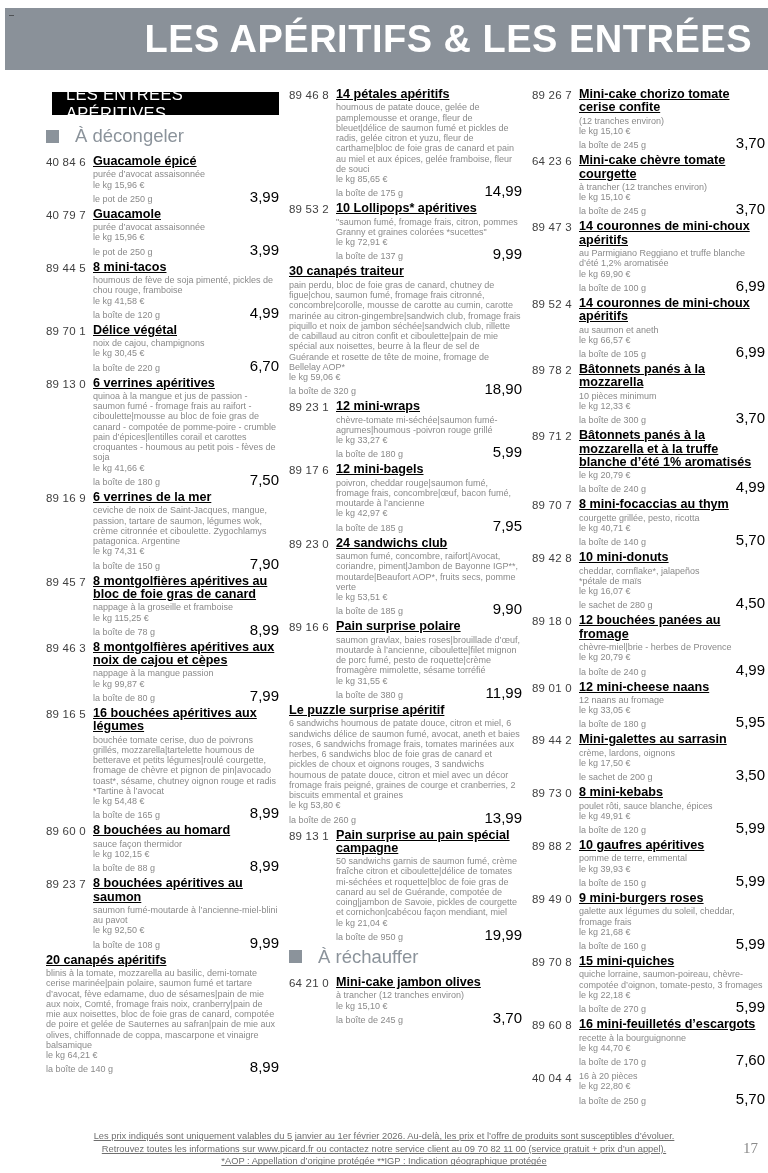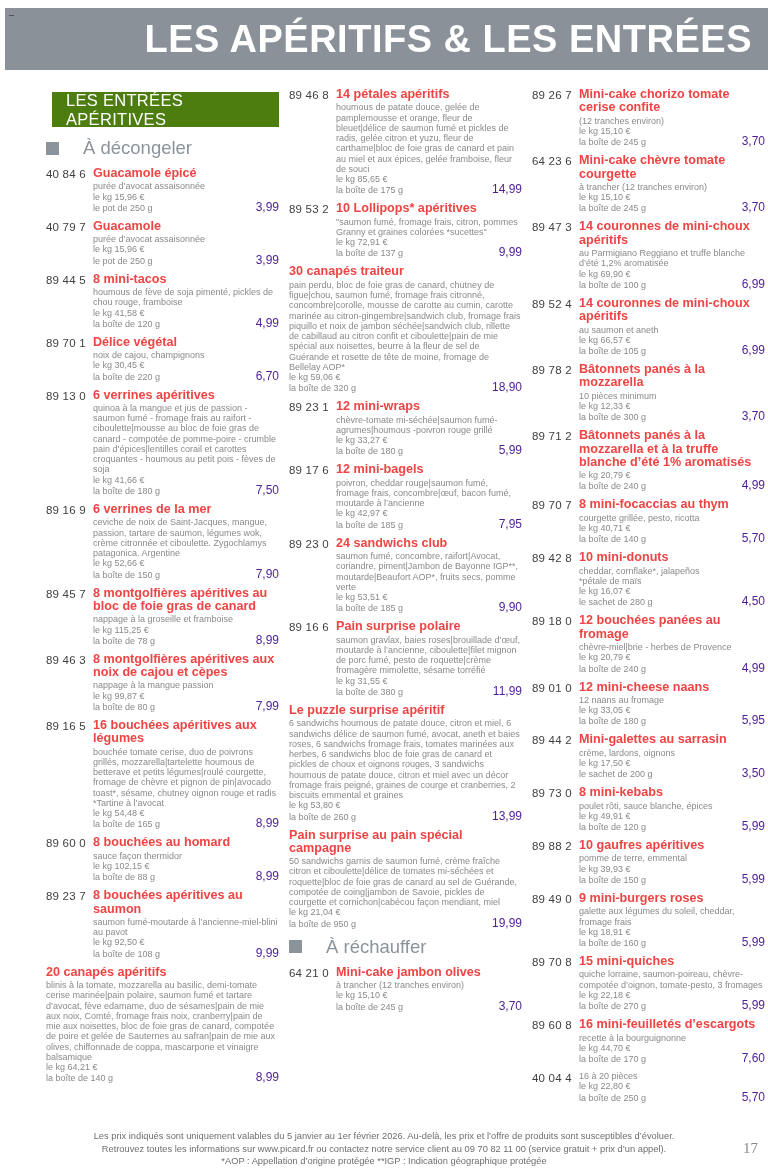--- a/index.html
+++ b/index.html
@@ -21,49 +21,49 @@
     color: #fff; font-size: 38px; font-weight: bold; letter-spacing: .5px;
     white-space: nowrap;
   }
   .corner-mark { position: absolute; left: 4px; top: 2px; font-size: 9px; color: #2e2e2e; }
   .content {
     position: absolute; top: 88px; left: 46px; right: 3px; bottom: 42px;
     display: flex; gap: 10px;
   }
   .col { flex: 1; min-width: 0; overflow: hidden; }
   .badge {
-    background: #4d7c0f; color: #fff; font-size: 16.5px;
-    height: 35px; display: flex; align-items: center;
+    background: #000000; color: #fff; font-size: 16.5px;
+    height: 23px; display: flex; align-items: center;
     padding-left: 14px; margin: 4px 0 10px 6px; width: 228px; max-width: 100%;
     letter-spacing: .3px;
   }
   .sec {
-    display: flex; align-items: center; gap: 24px;
+    display: flex; align-items: center; gap: 16px;
     color: #8b939b; font-size: 18.5px; margin: 3px 0 8px 0;
   }
   .sec .sq { width: 13px; height: 13px; background: #8b939b; flex: none; }
   .prod { display: flex; margin-bottom: 3px; }
   .code {
     flex: none; width: 47px; font-size: 11.5px; color: #3f3f3f;
     padding-top: 1px; letter-spacing: .2px; white-space: nowrap;
   }
   .pbody { flex: 1; min-width: 0; }
-  .ptitle { font-size: 12.6px; line-height: 1.06; font-weight: 700; color: #ef4444; margin-bottom: 1px; }
+  .ptitle { font-size: 12.6px; line-height: 1.06; font-weight: 700; color: #000000; margin-bottom: 1px; text-decoration: underline; }
   .pdesc, .punit { font-size: 9px; line-height: 1.14; color: #8a8a8a; }
   .prow { display: flex; align-items: baseline; height: 15px; }
   .ppack { font-size: 9px; color: #8a8a8a; white-space: nowrap; }
   .dots { flex: 1; overflow: hidden; white-space: nowrap; align-self: flex-end; height: 10px; min-width: 8px; }
   .dots::after {
     content: "....................................................................";
     font-size: 9px; color: #9a9a9a; letter-spacing: 1.5px;
   }
-  .pprice { font-size: 12px; line-height: .95; color: #4c1d95; margin-left: 3px; white-space: nowrap; }
+  .pprice { font-size: 15px; line-height: .95; color: #000000; margin-left: 3px; white-space: nowrap; }
   .footer {
     position: absolute; left: 0; right: 0; bottom: 5px;
-    text-align: center; font-size: 9.3px; line-height: 1.35; color: #6e6e6e;
+    text-align: center; font-size: 9.3px; line-height: 1.35; color: #6e6e6e; text-decoration: underline;
   }
   .page-num {
     position: absolute; right: 10px; bottom: 16px;
     font-size: 15px; color: #8a8a8a; font-family: Liberation Serif, serif;
   }
 </style>
 </head>
 <body>
 
 <div class="banner">
@@ -141,21 +141,21 @@
             <span class="dots"></span>
             <span class="pprice">7,50</span>
           </div>
         </div>
       </div>
       <div class="prod">
         <div class="code">89 16 9</div>
         <div class="pbody">
           <div class="ptitle">6 verrines de la mer</div>
           <div class="pdesc">ceviche de noix de Saint-Jacques, mangue, passion, tartare de saumon, légumes wok, crème citronnée et ciboulette. Zygochlamys patagonica. Argentine</div>
-          <div class="punit">le kg 52,66 €</div>
+          <div class="punit">le kg 74,31 €</div>
           <div class="prow">
             <span class="ppack">la boîte de 150 g</span>
             <span class="dots"></span>
             <span class="pprice">7,90</span>
           </div>
         </div>
       </div>
       <div class="prod">
         <div class="code">89 45 7</div>
         <div class="pbody">
@@ -331,20 +331,21 @@
           <div class="pdesc">6 sandwichs houmous de patate douce, citron et miel, 6 sandwichs délice de saumon fumé, avocat, aneth et baies roses, 6 sandwichs fromage frais, tomates marinées aux herbes, 6 sandwichs bloc de foie gras de canard et pickles de choux et oignons rouges, 3 sandwichs houmous de patate douce, citron et miel avec un décor fromage frais peigné, graines de courge et cranberries, 2 biscuits emmental et graines</div>
           <div class="punit">le kg 53,80 €</div>
           <div class="prow">
             <span class="ppack">la boîte de 260 g</span>
             <span class="dots"></span>
             <span class="pprice">13,99</span>
           </div>
         </div>
       </div>
       <div class="prod">
+        <div class="code">89 13 1</div>
         <div class="pbody">
           <div class="ptitle">Pain surprise au pain spécial campagne</div>
           <div class="pdesc">50 sandwichs garnis de saumon fumé, crème fraîche citron et ciboulette|délice de tomates mi-séchées et roquette|bloc de foie gras de canard au sel de Guérande, compotée de coing|jambon de Savoie, pickles de courgette et cornichon|cabécou façon mendiant, miel</div>
           <div class="punit">le kg 21,04 €</div>
           <div class="prow">
             <span class="ppack">la boîte de 950 g</span>
             <span class="dots"></span>
             <span class="pprice">19,99</span>
           </div>
         </div>
@@ -535,21 +536,21 @@
             <span class="dots"></span>
             <span class="pprice">5,99</span>
           </div>
         </div>
       </div>
       <div class="prod">
         <div class="code">89 49 0</div>
         <div class="pbody">
           <div class="ptitle">9 mini-burgers roses</div>
           <div class="pdesc">galette aux légumes du soleil, cheddar, fromage frais</div>
-          <div class="punit">le kg 18,91 €</div>
+          <div class="punit">le kg 21,68 €</div>
           <div class="prow">
             <span class="ppack">la boîte de 160 g</span>
             <span class="dots"></span>
             <span class="pprice">5,99</span>
           </div>
         </div>
       </div>
       <div class="prod">
         <div class="code">89 70 8</div>
         <div class="pbody">

